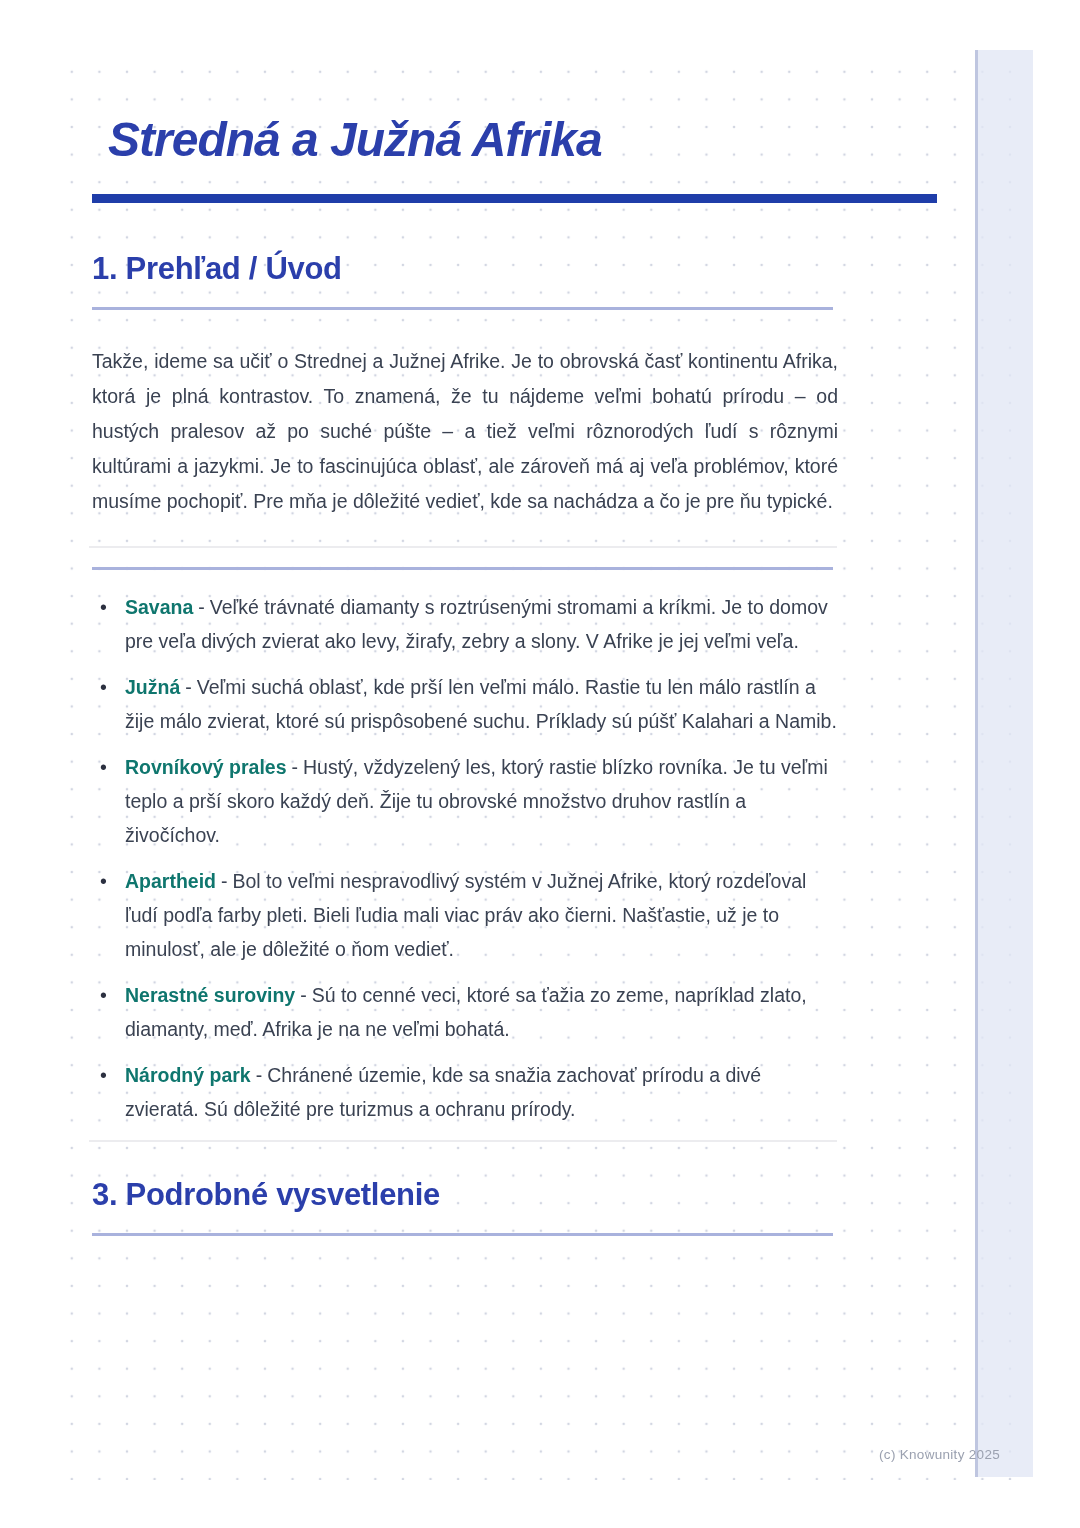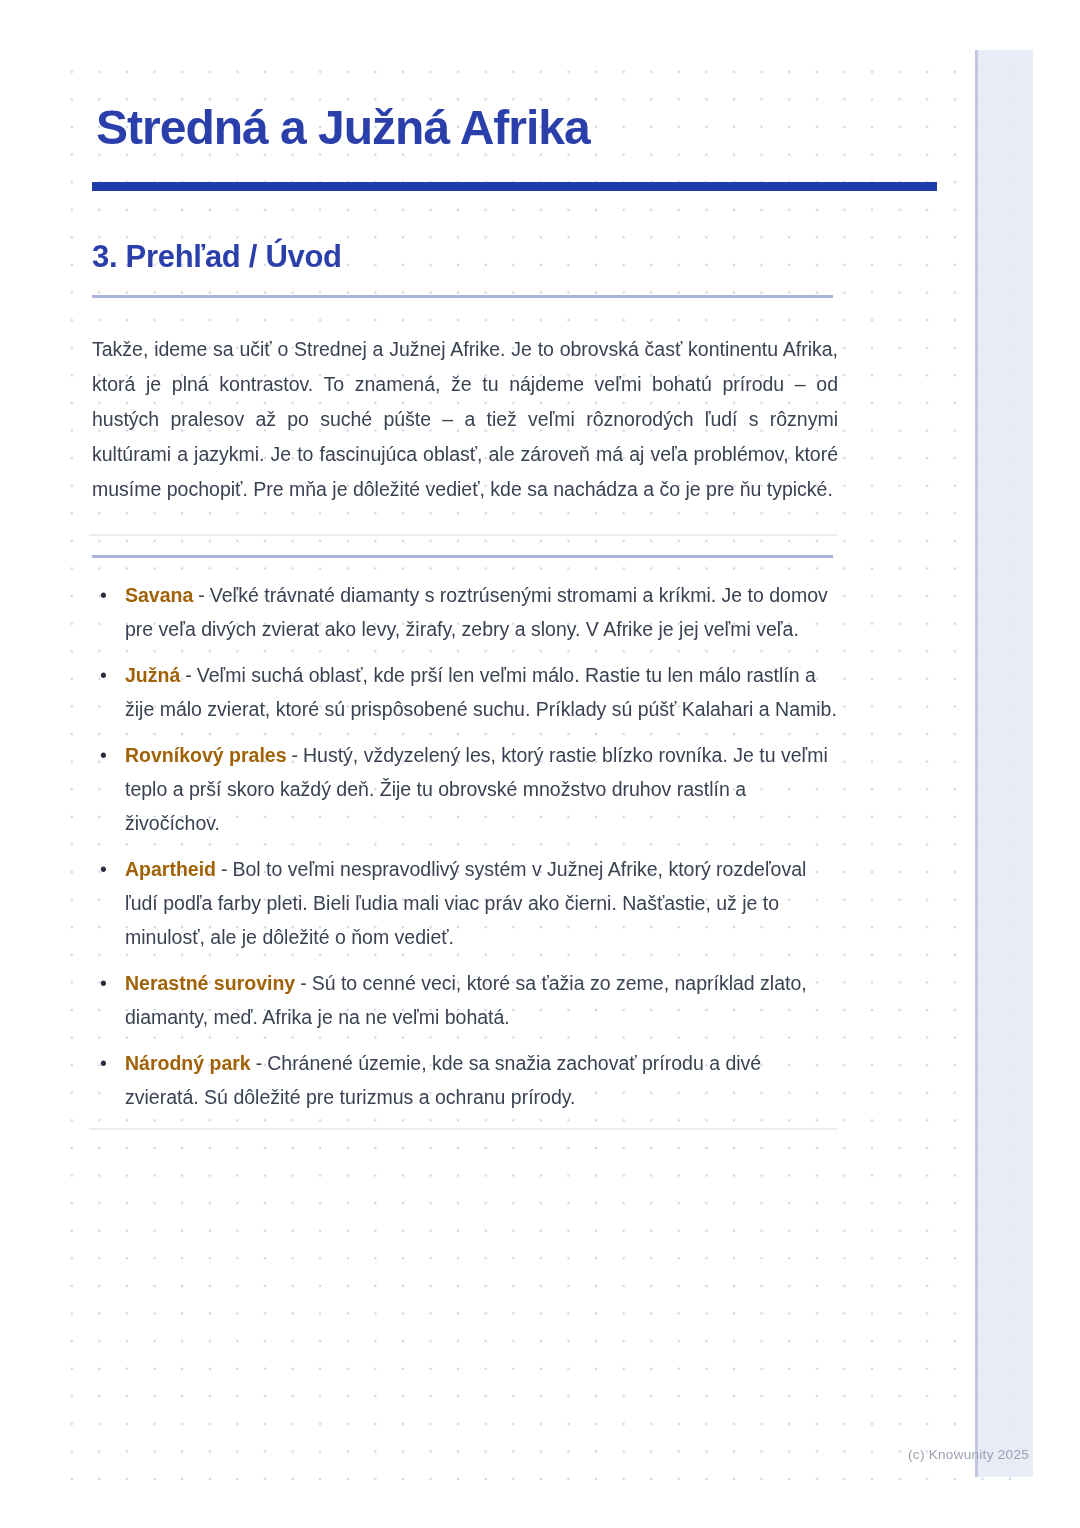--- a/index.html
+++ b/index.html
@@ -37,26 +37,27 @@
     z-index: 1;
   }
   .content {
     position: absolute;
     left: 92px;
     top: 96px;
     width: 746px;
     z-index: 2;
   }
   .doc-title {
-    margin: 4px;
+    margin: 16px;
     font-size: 48px;
     font-weight: bold;
     line-height: 1.15;
     letter-spacing: -1px;
     color: #2b3fab;
+    font-style: italic;
   }
   .title-rule {
     margin-top: 27px;
     width: 845px;
     height: 9px;
     background: #1f3da9;
   }
   .section-heading {
     margin: 0;
     font-size: 31px;
@@ -109,46 +110,46 @@
     color: #3a4252;
   }
   li.term-item .bullet {
     position: absolute;
     left: 8px;
     top: 0;
     color: #2b3040;
   }
   .term {
     font-weight: bold;
-    color: #a16207;
+    color: #0f766e;
   }
   .sep { margin: 0 5px; }
   .watermark {
     position: absolute;
     top: 1447px;
-    right: 51px;
+    right: 80px;
     font-size: 13.5px;
     color: #9ba1b0;
     z-index: 3;
     letter-spacing: 0.3px;
   }
 </style>
 </head>
 <body>
 
 <div class="dots"></div>
 <div class="side-strip"></div>
 
 <div class="content">
 
   <h1 class="doc-title">Stredná a Južná Afrika</h1>
   <div class="title-rule"></div>
 
   <section>
-    <h2 class="section-heading mt-h2-1">3. Prehľad / Úvod</h2>
+    <h2 class="section-heading mt-h2-1">1. Prehľad / Úvod</h2>
     <div class="heading-rule"></div>
     <p class="body-par justify">Takže, ideme sa učiť o Strednej a Južnej Afrike. Je to obrovská časť kontinentu Afrika, ktorá je plná kontrastov. To znamená, že tu nájdeme veľmi bohatú prírodu – od hustých pralesov až po suché púšte – a tiež veľmi rôznorodých ľudí s rôznymi kultúrami a jazykmi. Je to fascinujúca oblasť, ale zároveň má aj veľa problémov, ktoré musíme pochopiť. Pre mňa je dôležité vedieť, kde sa nachádza a čo je pre ňu typické.</p>
   </section>
 
   <div class="divider"></div>
 
   <section>
     <div class="heading-rule"></div>
 
     <ul class="terms">
@@ -168,16 +169,20 @@
         <span class="bullet">•</span><span class="term">Nerastné suroviny</span><span class="sep">-</span><span>Sú to cenné veci, ktoré sa ťažia zo zeme, napríklad zlato, diamanty, meď. Afrika je na ne veľmi bohatá.</span>
       </li>
       <li class="term-item">
         <span class="bullet">•</span><span class="term">Národný park</span><span class="sep">-</span><span>Chránené územie, kde sa snažia zachovať prírodu a divé zvieratá. Sú dôležité pre turizmus a ochranu prírody.</span>
       </li>
     </ul>
   </section>
 
   <div class="divider divider-2"></div>
 
+  <section>
+    <h2 class="section-heading mt-h2-3">3. Podrobné vysvetlenie</h2>
+    <div class="heading-rule"></div>
+  </section>
 
 </div>
 
 <div class="watermark">(c) Knowunity 2025</div>
 
 </body></html>

